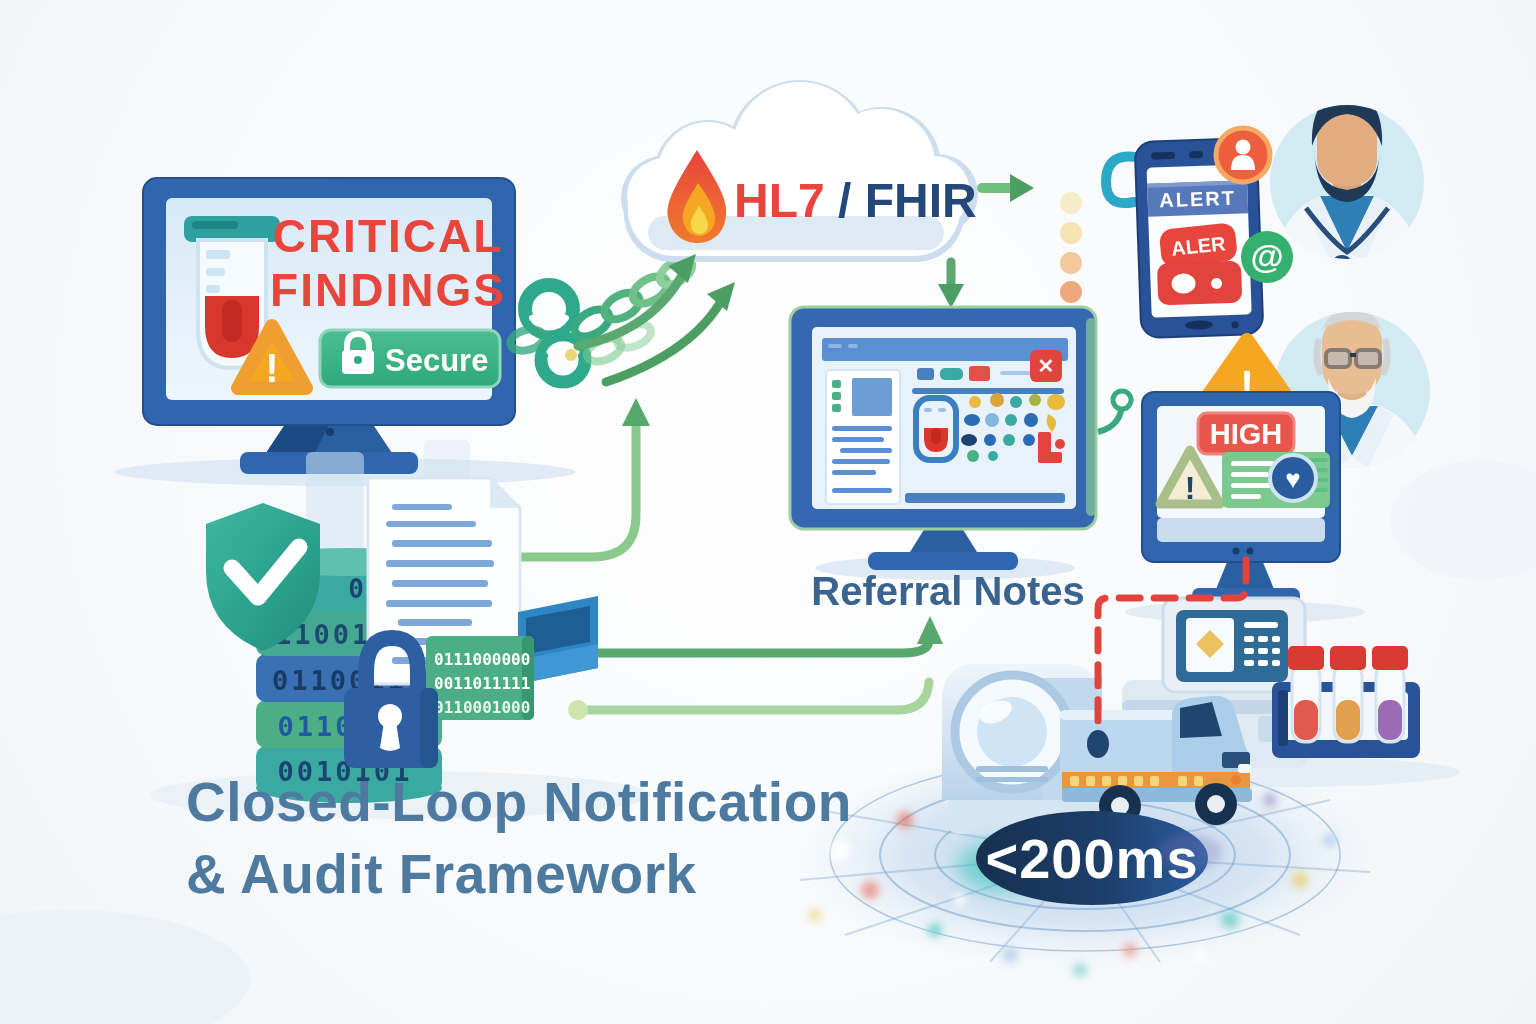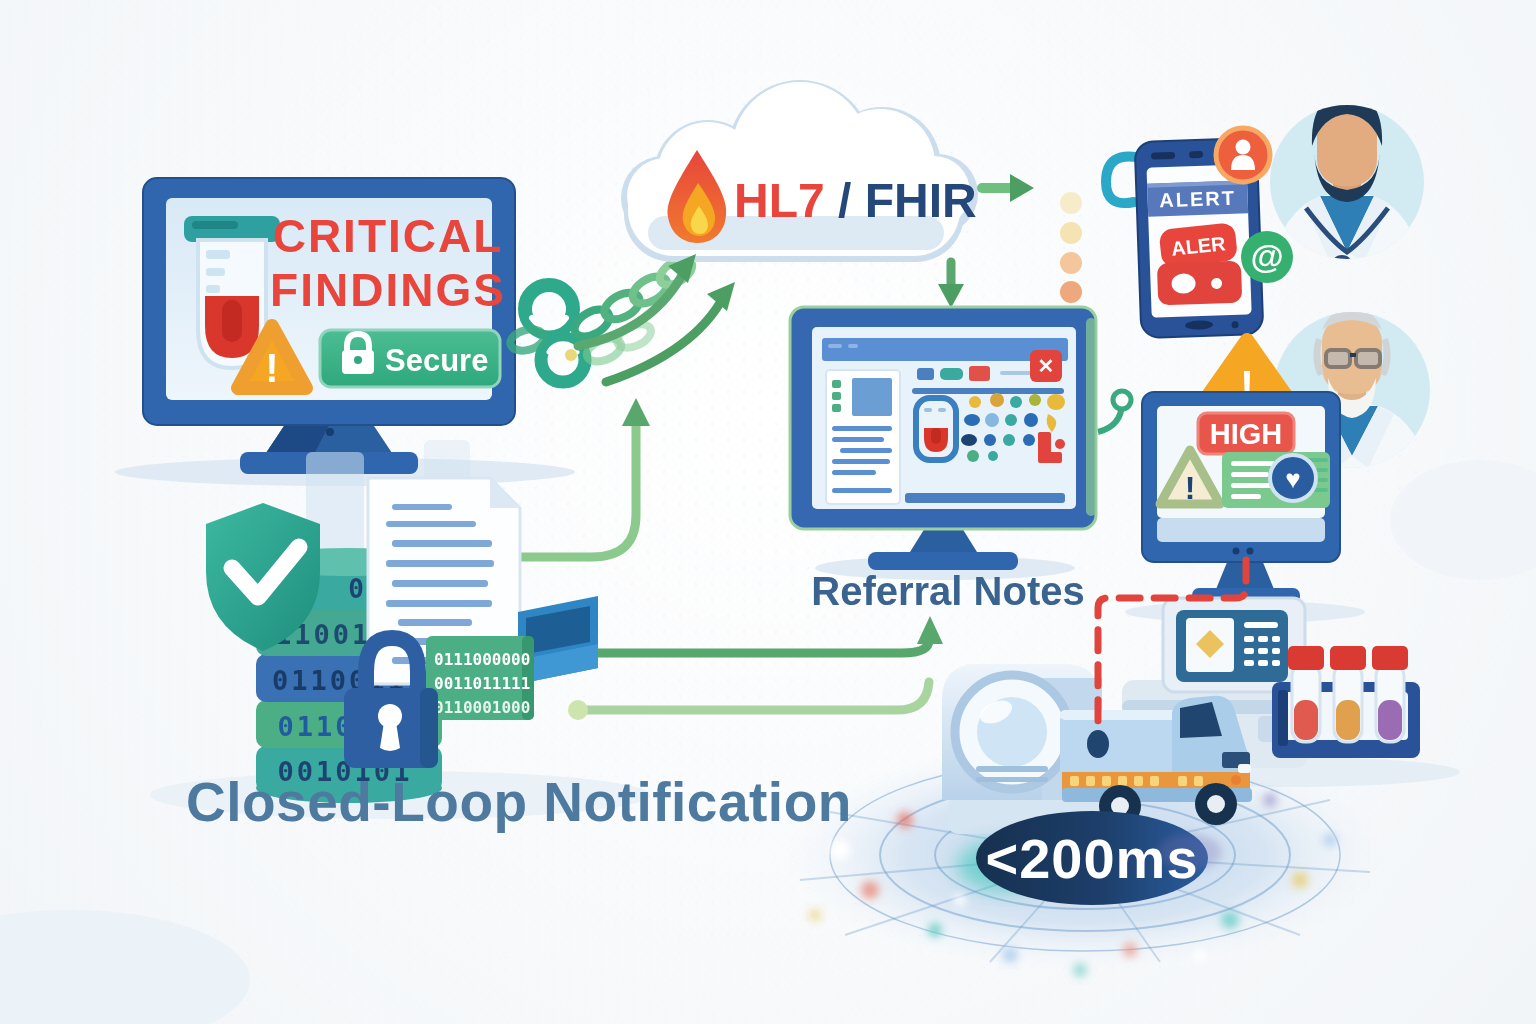--- a/index.html
+++ b/index.html
@@ -576,13 +576,14 @@
   <ellipse cx="1092" cy="858" rx="116" ry="47" fill="url(#gBlob)"></ellipse>
   <ellipse cx="1190" cy="852" rx="32" ry="18" fill="#7a6fb5" opacity=".3" filter="url(#soft)"></ellipse>
   <text class="t-bold" x="1092" y="878" font-size="56" text-anchor="middle" fill="#ffffff" letter-spacing="1">&lt;200ms</text>
 </g>
 
 <path d="M1246 560 L1246 588 Q1246 598 1236 598 L1108 598 Q1098 598 1098 608 L1098 722" fill="none" stroke="#e0443d" stroke-width="7" stroke-dasharray="21 14" stroke-linecap="round"></path>
 </svg>
 
 <div class="main-title">
   <span>Closed-Loop Notification</span>
+  <span>&amp; Audit Framework</span>
 </div>
 
 </body></html>

